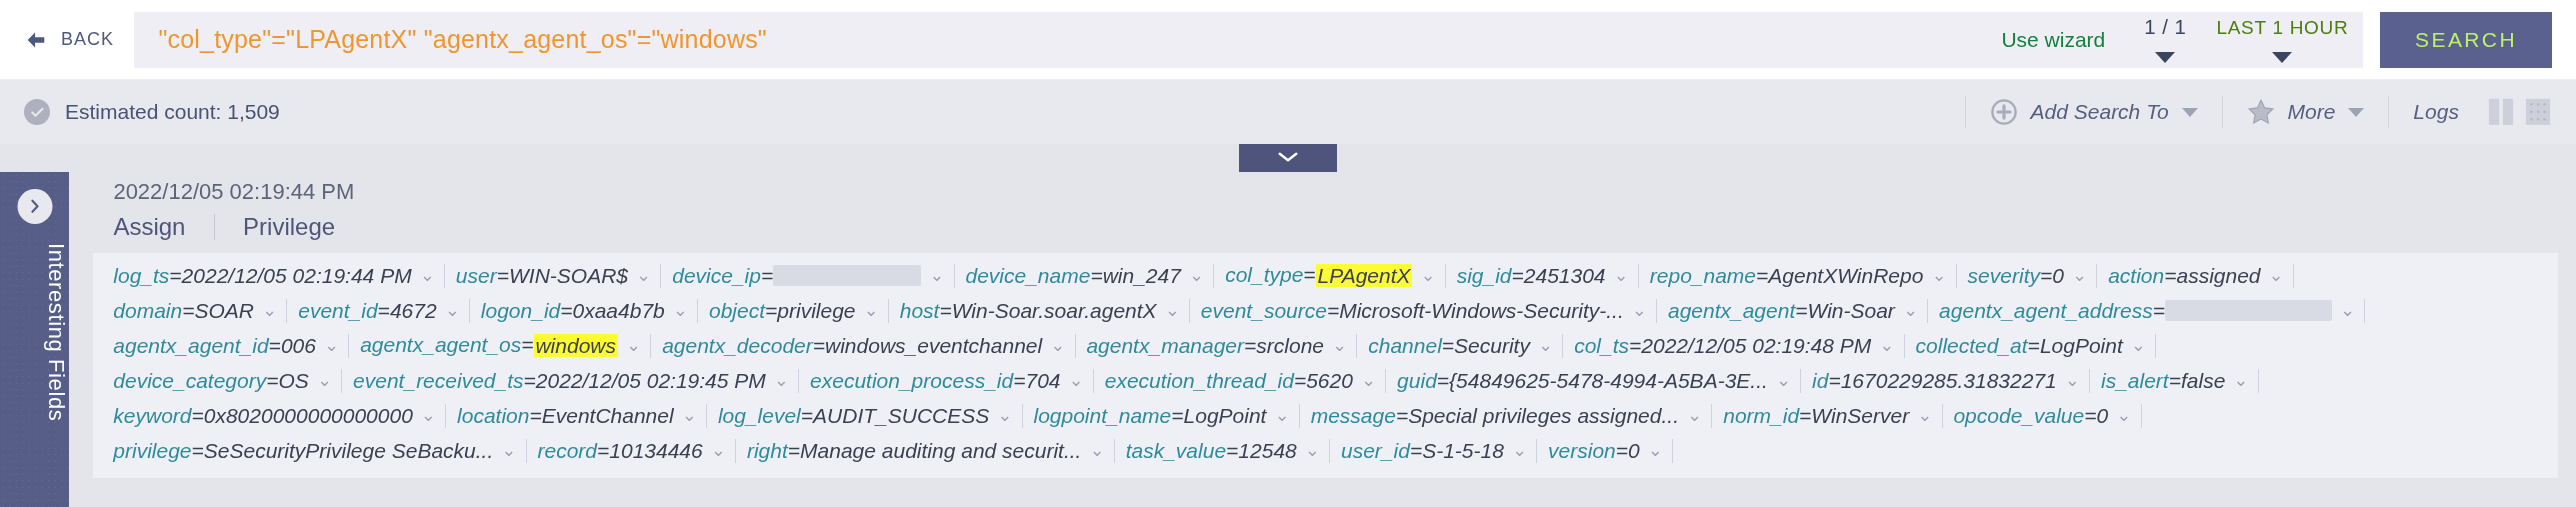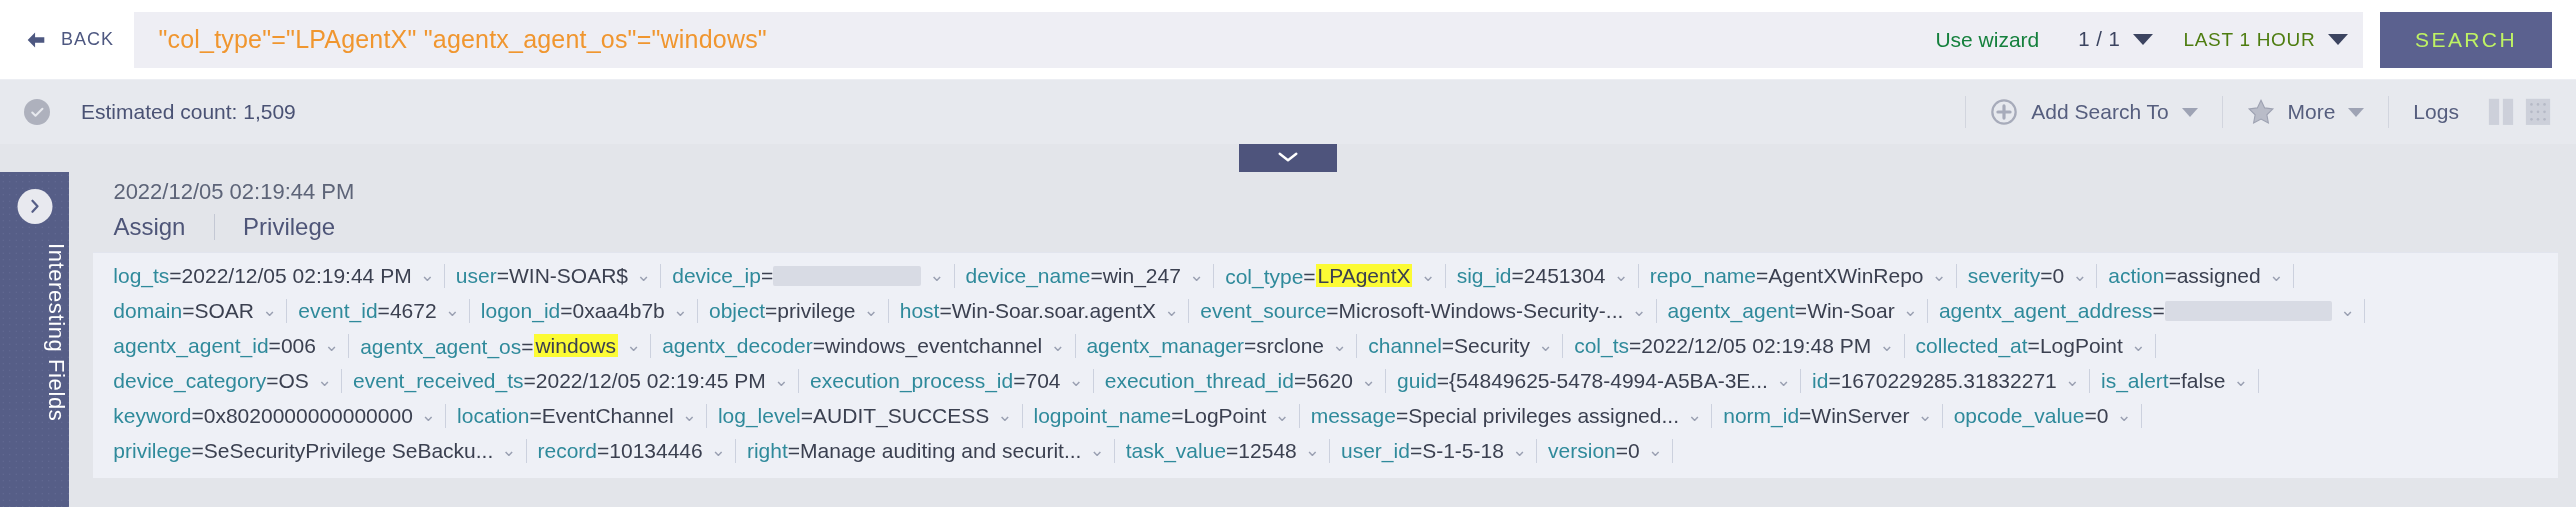--- a/index.html
+++ b/index.html
@@ -40,21 +40,21 @@
     letter-spacing: 0.2px;
   }
 
   .hdr-right { display: flex; align-items: center; flex: 0 0 auto; height: 56px; background:#eeeef4;}
   .use-wizard {
     font-size: 21px; color: #15803d; padding: 0 24px;
     cursor: pointer; white-space: nowrap;
   }
   .pg-group, .time-group {
     display: flex; align-items: center; gap: 13px;
-    padding: 0 15px; cursor: pointer; white-space: nowrap;
+    padding: 0 15px; cursor: pointer; white-space: nowrap; flex-direction: column;
   }
   .pg-label { font-size: 20.4px; color: #3c4460; letter-spacing: 0.5px; }
   .time-label { font-size: 19px; color: #4d7c0f; letter-spacing: 0.7px; }
   .caret-solid {
     width: 0; height: 0; border-left: 10.2px solid transparent;
     border-right: 10.2px solid transparent; border-top: 11px solid #3c4460;
     display: block;
   }
   .search-btn {
     background: #5b618f; color: #bef264;
@@ -65,30 +65,30 @@
     margin-right: 24px; margin-left: 16.7px;
   }
 
   
   .subheader {
     position: absolute; top: 80px; left: 0; right: 0; height: 65px;
     background: #e7e9ee;
     display: flex; align-items: center;
     border-bottom: 0.9px solid #dcdee6;
   }
-  .est-wrap { display: flex; align-items: center; gap: 31px; margin-left: 24px; }
+  .est-wrap { display: flex; align-items: center; gap: 15px; margin-left: 24px; }
   .check-circle {
     width: 26px; height: 26px; border-radius: 50%;
     background: #aeb1bd; display: flex; align-items: center; justify-content: center;
   }
   .check-circle svg { width: 16.7px; height: 16.7px; display:block; }
   .est-label { font-size: 21px; color: #4a5274; }
   .sep-v { width: 0.9px; height: 31.5px; background: #d2d5de; margin: 0 0px; }
 
-  .sub-right { margin-left: auto; display: flex; align-items: center; margin-right: 24px; }
+  .sub-right { margin-left: auto; display: flex; align-items: center; margin-right: 24px; font-style: italic; }
   .sub-item {
     display: flex; align-items: center; gap: 13px;
     padding: 0 24px; cursor: pointer; white-space: nowrap;
   }
   .sub-item .ico { width: 28px; height: 28px; display:block; }
   .sub-label { font-size: 21px; color: #565e7e; }
   .caret-sm {
     width: 0; height: 0; border-left: 8.3px solid transparent;
     border-right: 8.3px solid transparent; border-top: 9.3px solid #9ea3b4;
     display: block;
@@ -150,23 +150,23 @@
   .fields {
     background: #eef0f6;
     padding: 5.6px 0 9.3px 0;
     border-top: 0.9px solid #e2e5ee;
   }
   .frow {
     display: flex; align-items: center; flex-wrap: nowrap;
     height: 35px; padding-left: 9.3px; overflow: hidden;
   }
   .chip {
-    display: flex; align-items: flex-end; white-space: nowrap;
+    display: flex; align-items: flex-start; white-space: nowrap;
     padding: 0 9.3px 0 11px;
-    font-size: 21px; line-height: 1;
+    font-size: 21px; line-height: 1; font-style: italic;
   }
   .k { color: #2f8a9b; }
   .eq { color: #3b4050; }
   .v { color: #3b4050; }
   .v.hl { background: #fcfb34; padding: 0.9px 1.9px; }
   .redact {
     display: inline-block; width: 148px; height: 20.4px;
     background: #d8dbe4; border-radius: 1.9px; vertical-align: middle;
   }
   .redact.w2 { width: 167px; }

